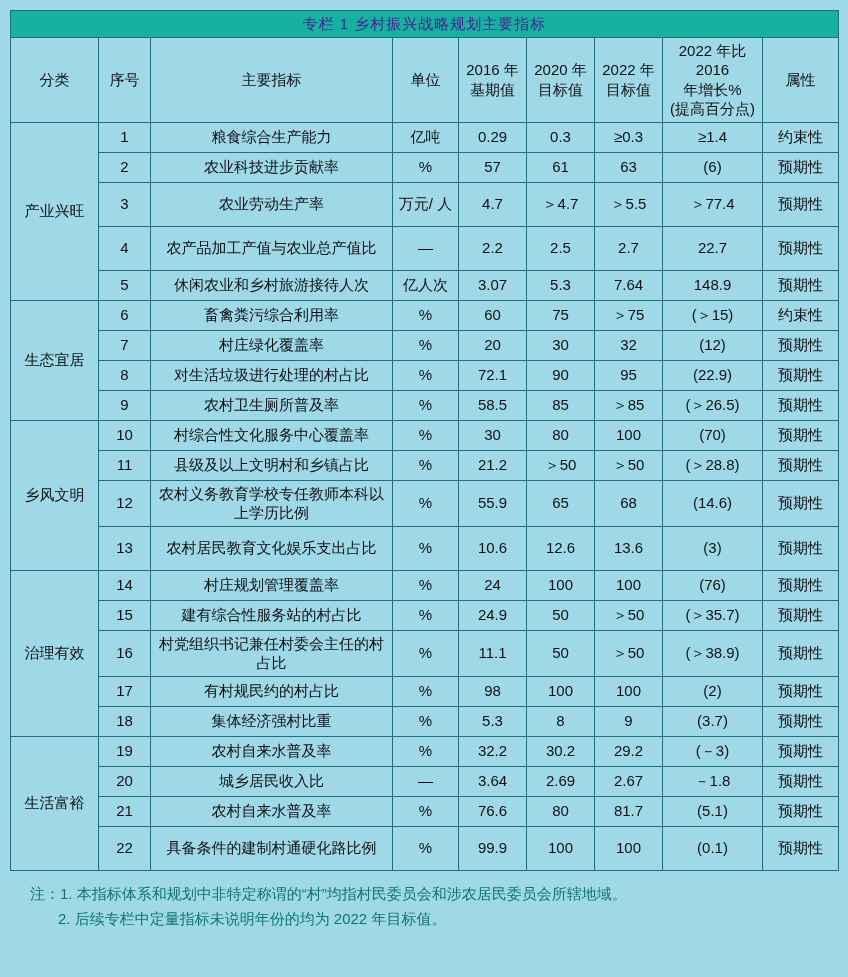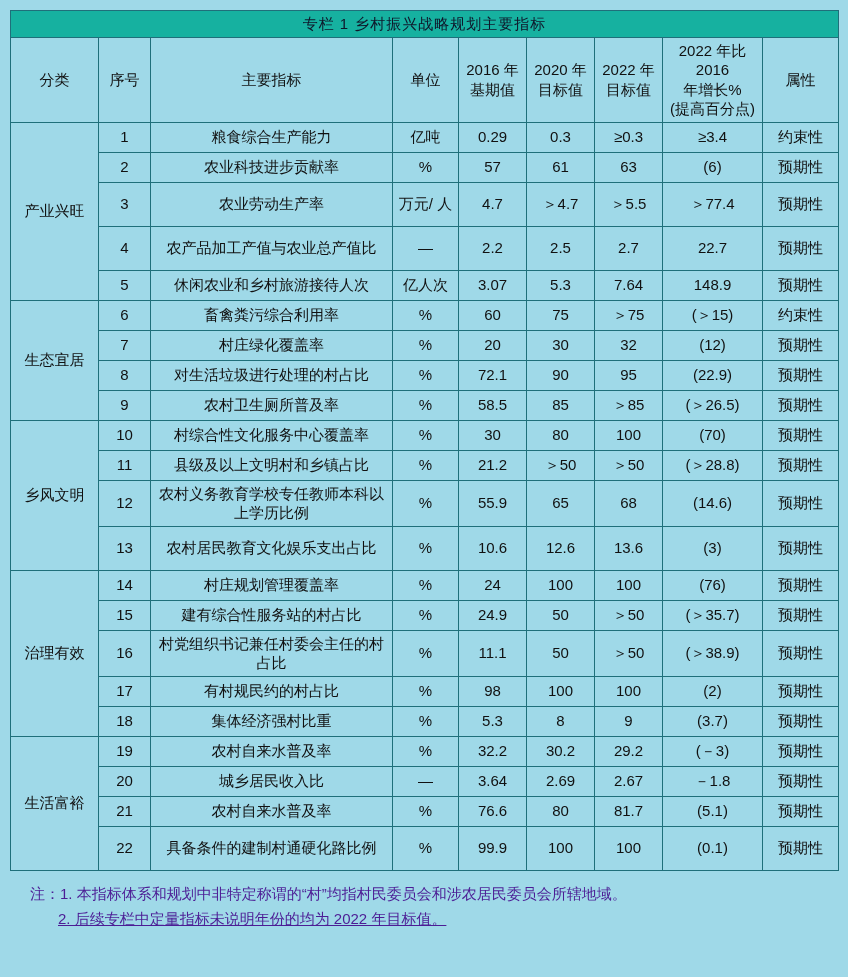--- a/index.html
+++ b/index.html
@@ -32,21 +32,21 @@
     border: 1px solid #1f6f7a;
     text-align: center;
     vertical-align: middle;
     font-weight: normal;
     font-size: 15px;
     line-height: 1.3;
     padding: 3px 2px;
   }
   .title-row td {
     background: #16b1a0;
-    color: #0f172a;
+    color: #4c1d95;
     font-size: 17px;
     padding: 7px 2px;
     letter-spacing: 1px;
     border: 1px solid #0e8a7d;
   }
   .head-row td {
     height: 62px;
     font-size: 15px;
     padding: 2px 1px;
   }
@@ -60,25 +60,25 @@
   }
   .num-cell { font-size: 15px; }
   .unit-cell { font-size: 14px; }
   .attr-cell { font-size: 15px; }
   .row-h1 { height: 30px; }
   .row-h2 { height: 44px; }
   .notes {
     margin-top: 10px;
     font-size: 15px;
     line-height: 1.7;
-    color: #4c1d95;
+    color: #0f766e;
     padding-left: 20px;
   }
   .note-line { white-space: nowrap; }
-  .note-indent { padding-left: 28px; text-decoration: underline; }
+  .note-indent { padding-left: 28px; }
   .hdr-sub { display: block; }
 </style>
 </head>
 <body>
 
 <div class="page">
 
   <table class="main">
     <colgroup>
       <col style="width:88px">
@@ -120,21 +120,21 @@
         <td>属性</td>
       </tr>
     <tr class="row-h1">
           <td class="cat-cell" rowspan="5">产业兴旺</td>
           <td class="num-cell">1</td>
           <td class="name-cell">粮食综合生产能力</td>
           <td class="unit-cell">亿吨</td>
           <td class="num-cell">0.29</td>
           <td class="num-cell">0.3</td>
           <td class="num-cell">≥0.3</td>
-          <td class="num-cell">≥3.4</td>
+          <td class="num-cell">≥1.4</td>
           <td class="attr-cell">约束性</td>
         </tr>
         <tr class="row-h1">
           <td class="num-cell">2</td>
           <td class="name-cell">农业科技进步贡献率</td>
           <td class="unit-cell">%</td>
           <td class="num-cell">57</td>
           <td class="num-cell">61</td>
           <td class="num-cell">63</td>
           <td class="num-cell">(6)</td>

